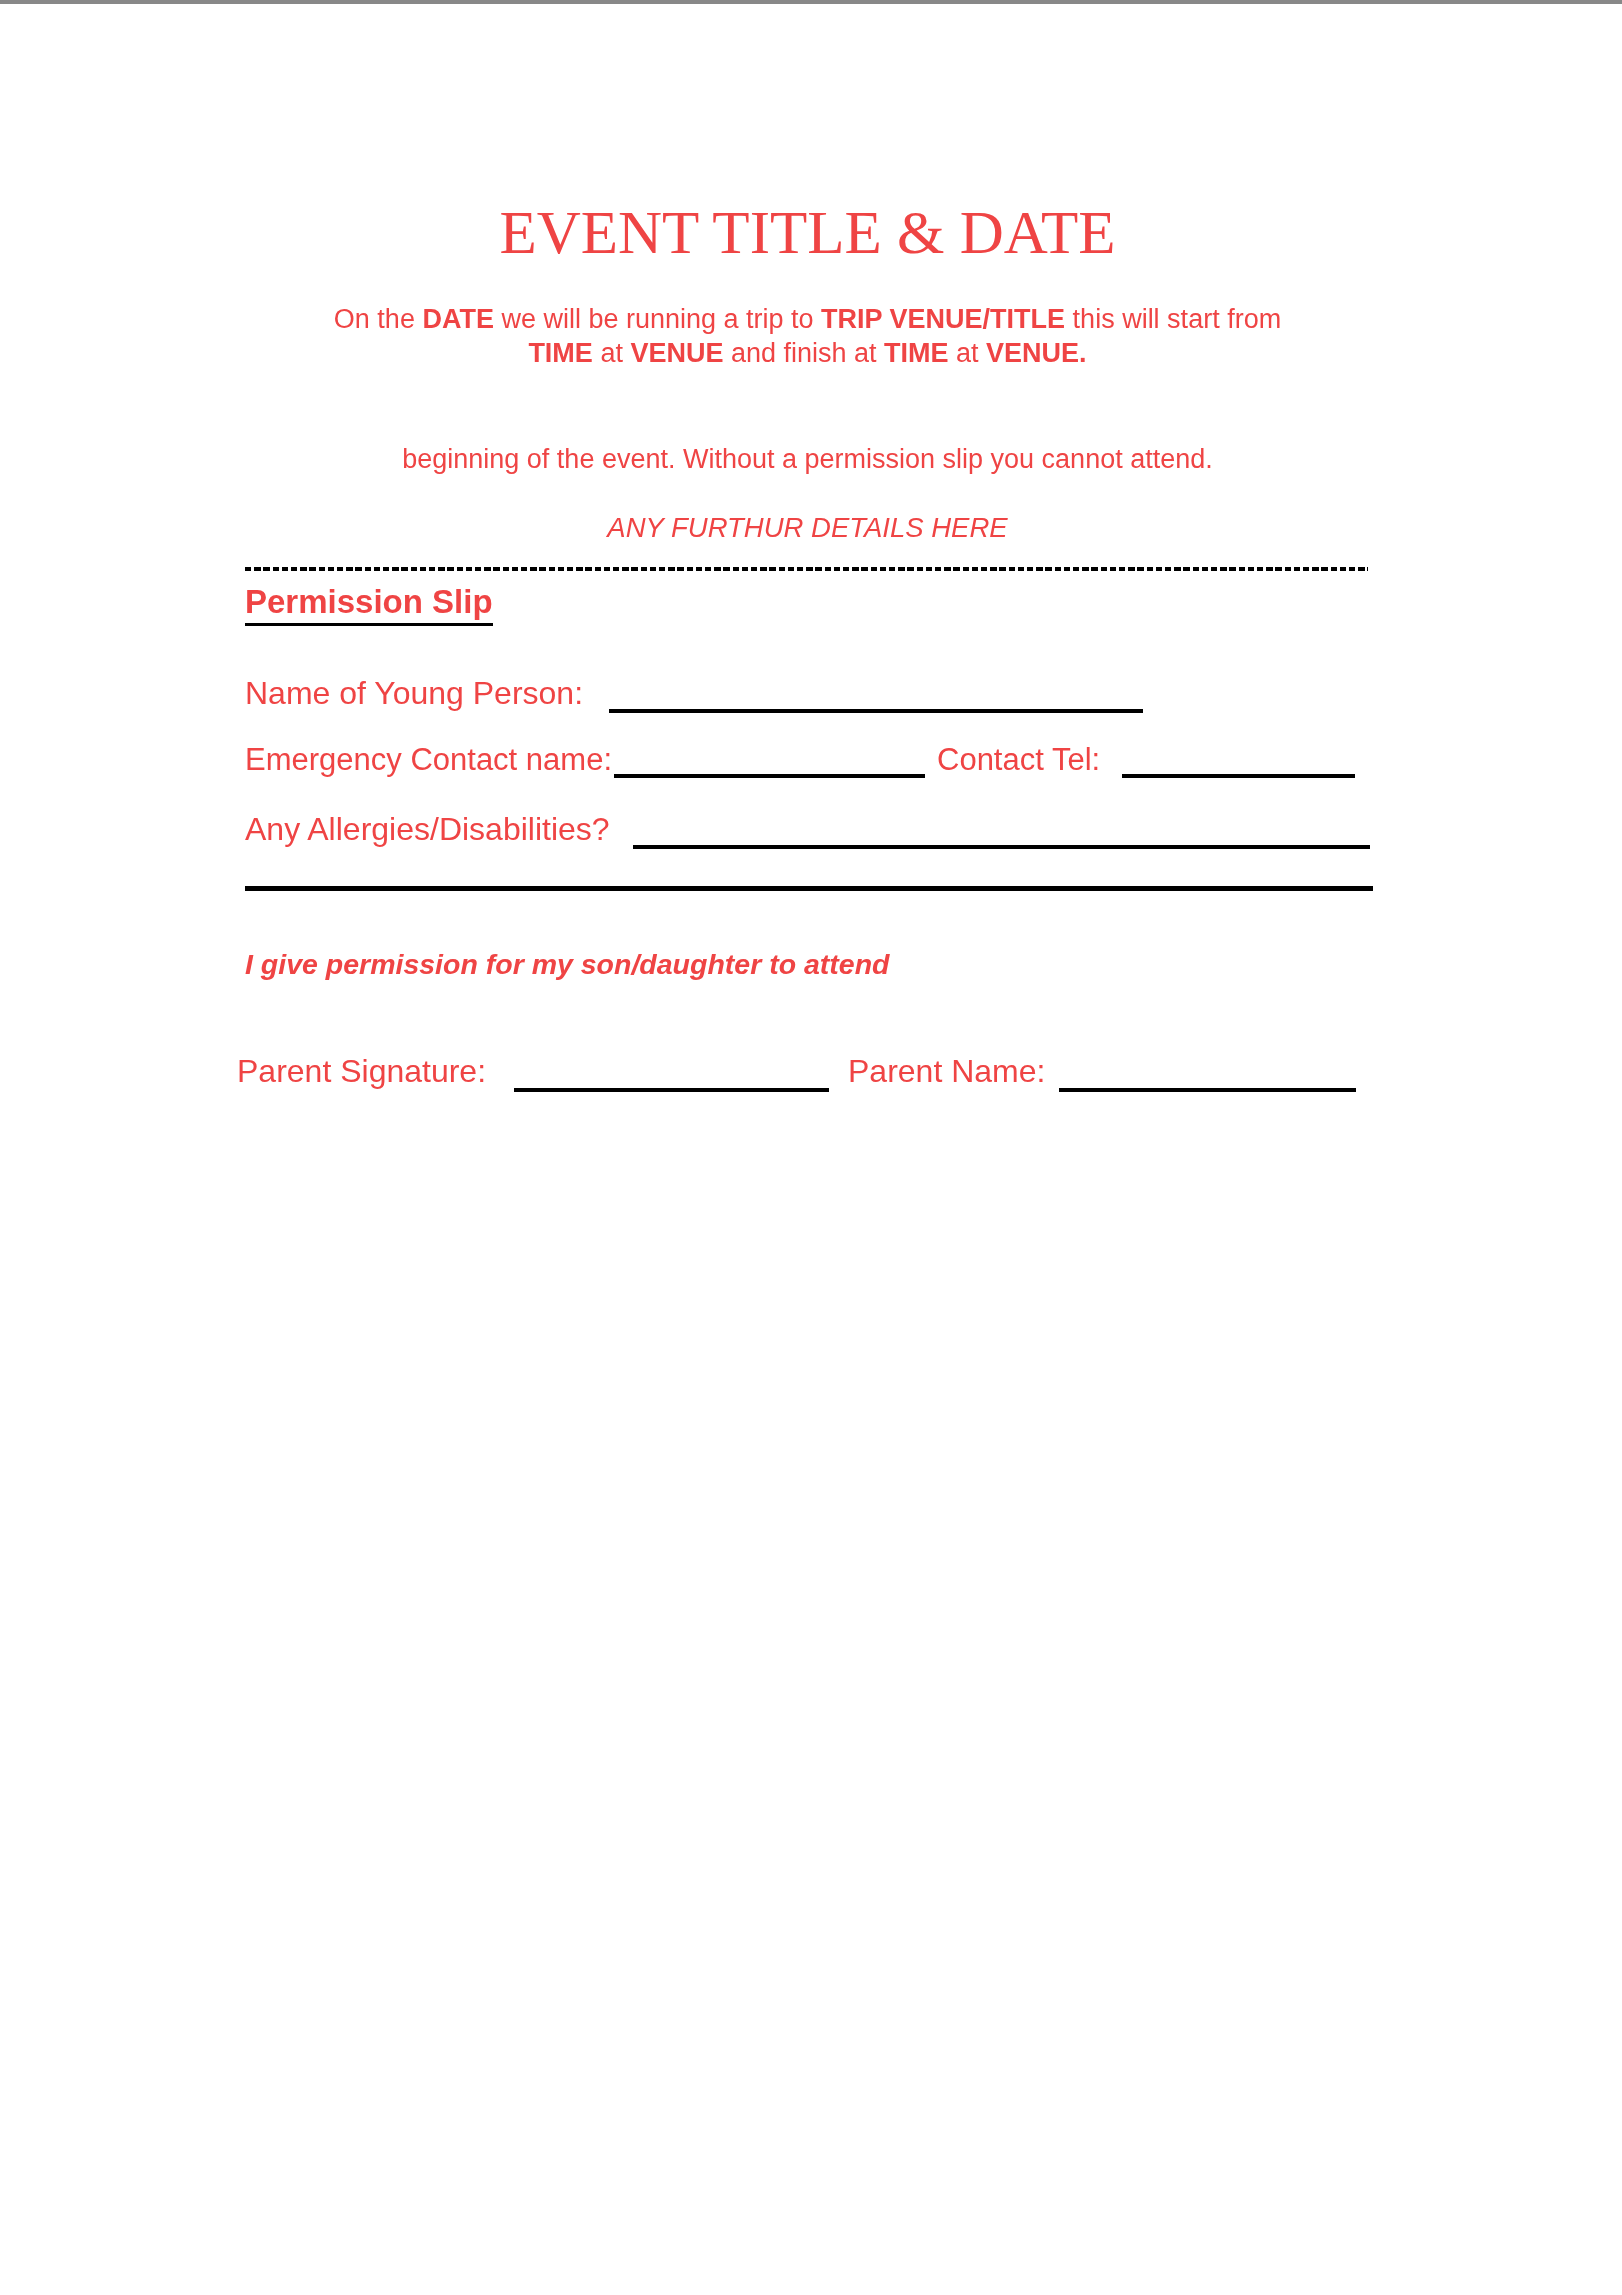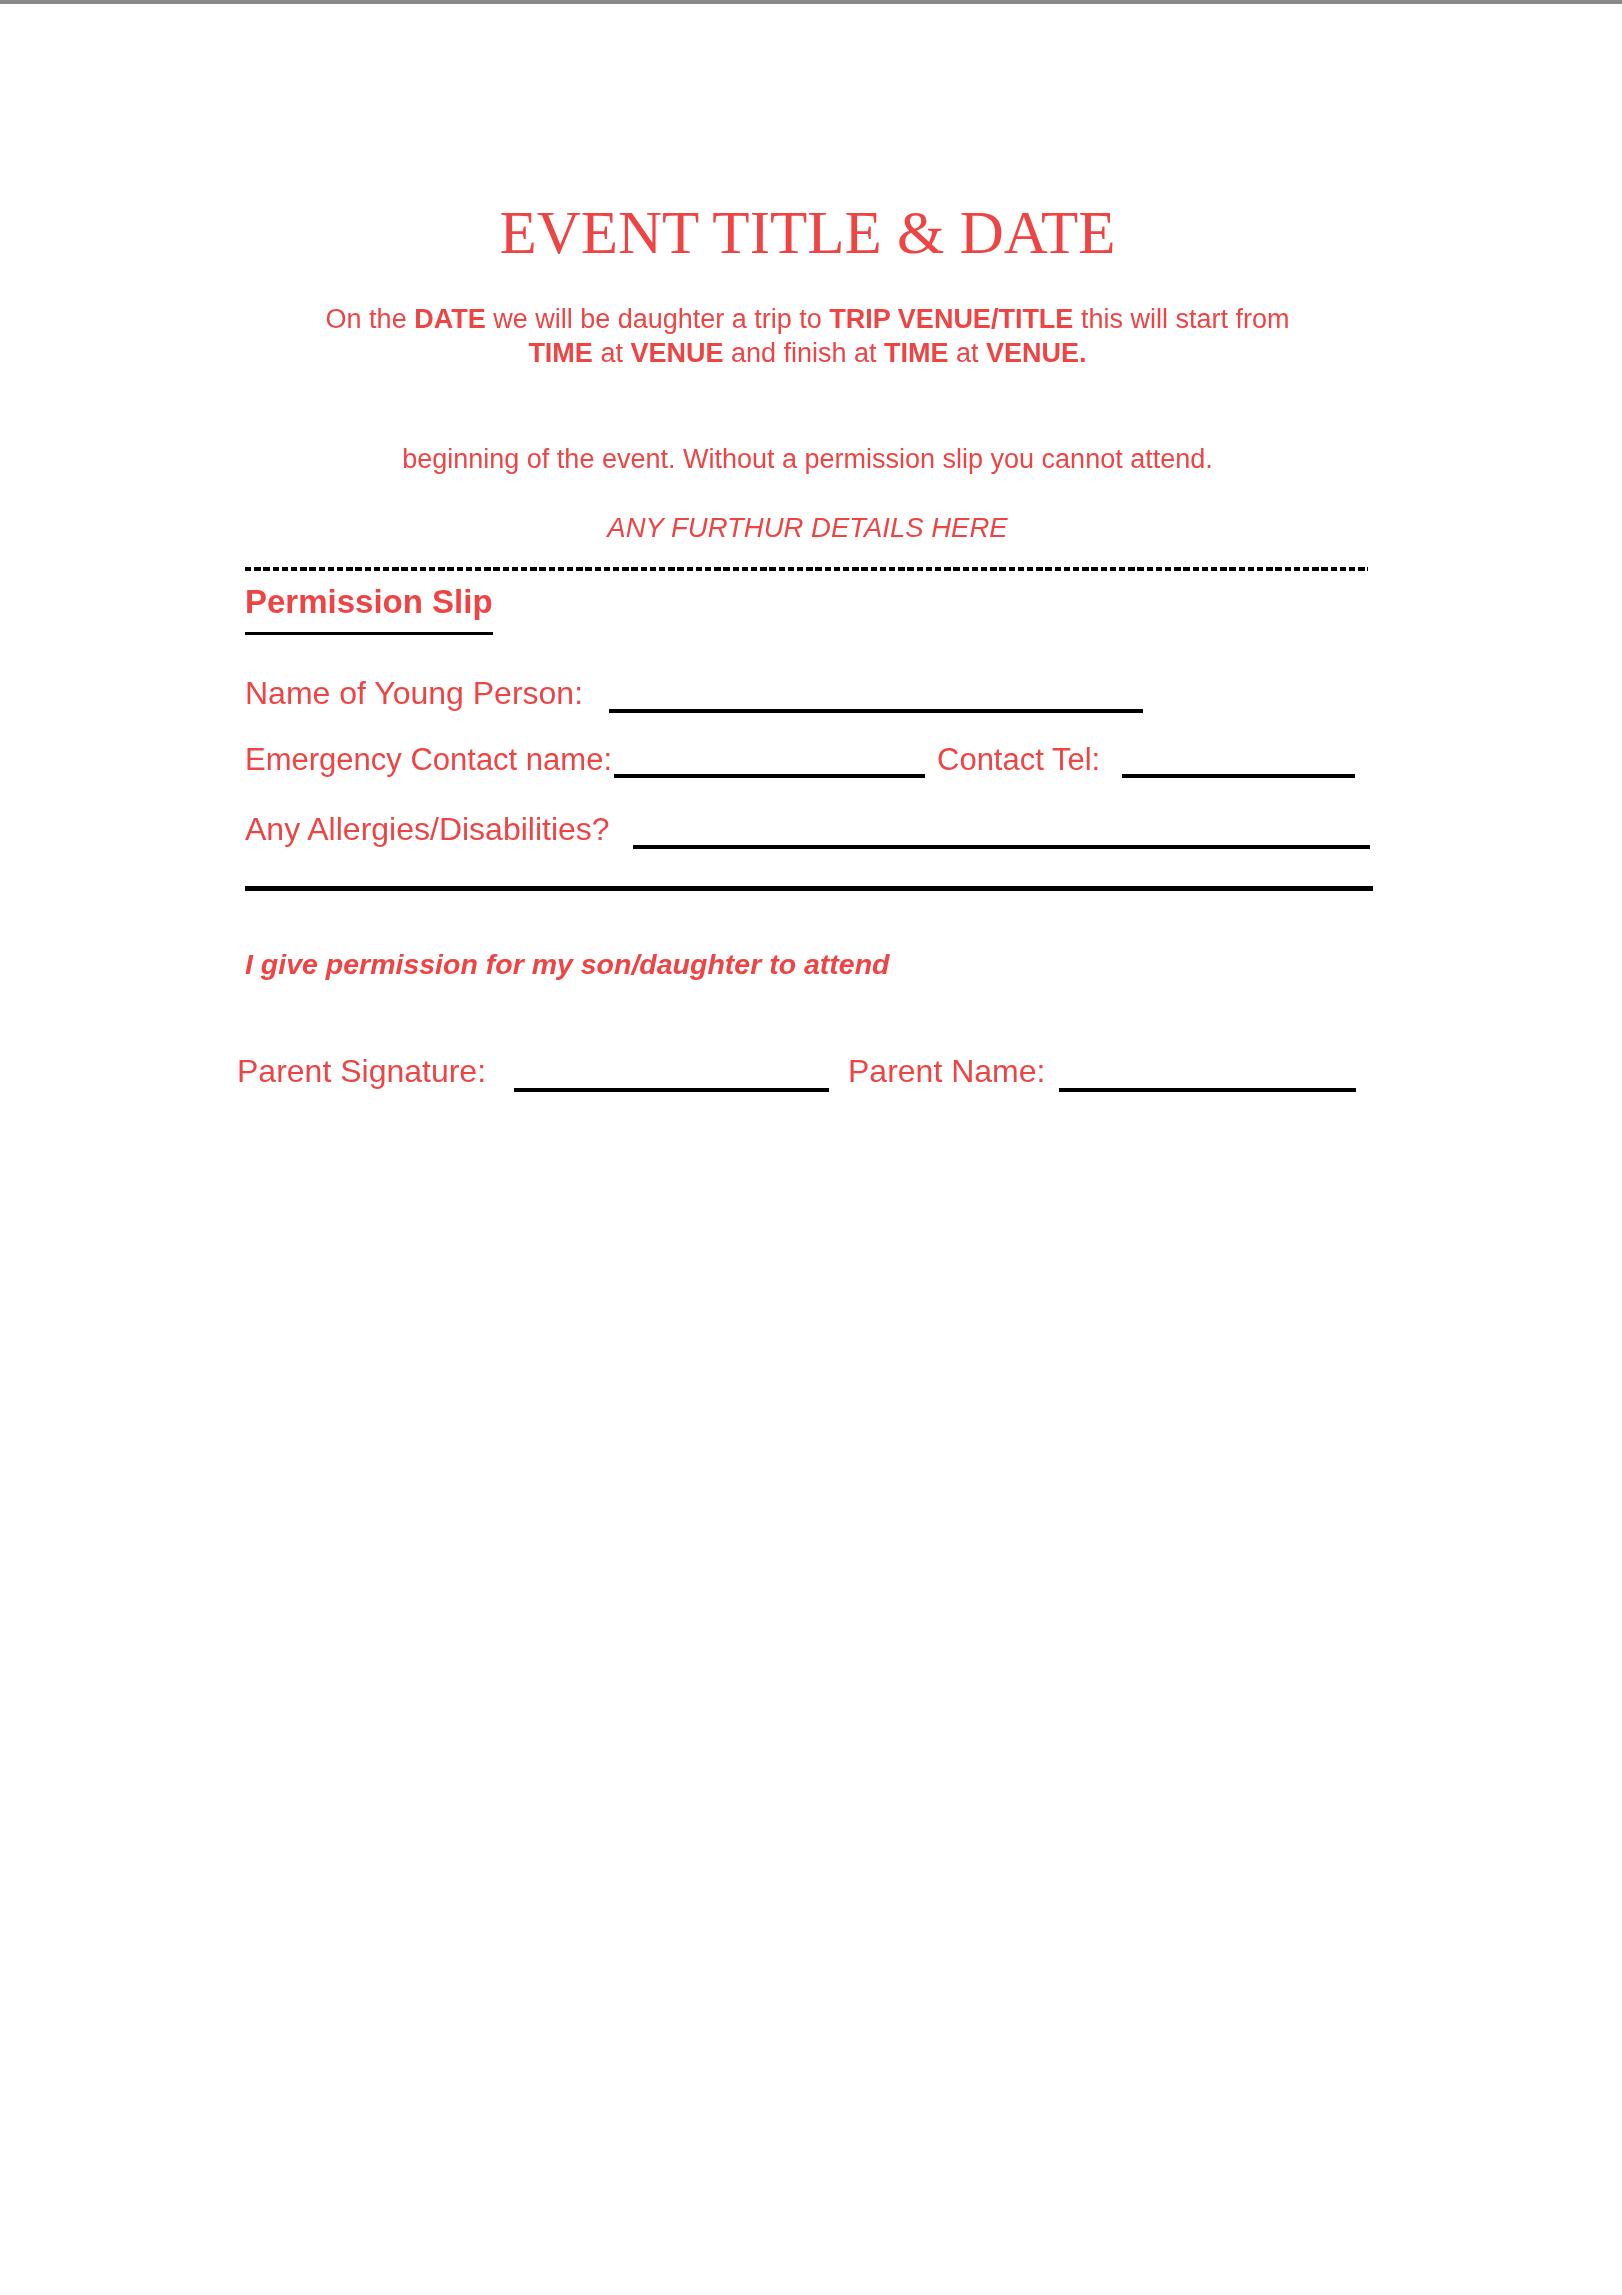--- a/index.html
+++ b/index.html
@@ -49,21 +49,21 @@
 
   .heading {
     left: 245px; top: 578px;
     font-size: 33px;
     line-height: 40px;
     font-weight: 700;
   }
   .heading .hu {
     display: inline-block;
     border-bottom: 3.7px solid #000;
-    padding-bottom: 10px;
+    padding-bottom: 1px;
   }
 
   .lbl36 { font-size: 32px; line-height: 40px; white-space: nowrap; }
   .lbl34 { font-size: 31px; line-height: 39px; white-space: nowrap; }
   .lbl35 { font-size: 32px; line-height: 39px; white-space: nowrap; }
 
   .fill-line { position: absolute; height: 3.7px; background: #000000; }
 
   .rule {
     left: 245px; top: 882px;
@@ -79,21 +79,21 @@
     font-style: italic;
   }
 </style>
 </head>
 <body>
 
 <div class="page">
 
   <h1 class="abs title">EVENT TITLE &amp; DATE</h1>
 
-  <p class="abs para" style="top: 298px;"><span>On the </span><b>DATE</b><span> we will be daughter a trip to </span><b>TRIP VENUE/TITLE</b><span> this will start from </span><br><b>TIME</b><span> at </span><b>VENUE</b><span> and finish at </span><b>TIME</b><span> at </span><b>VENUE.</b></p>
+  <p class="abs para" style="top: 298px;"><span>On the </span><b>DATE</b><span> we will be running a trip to </span><b>TRIP VENUE/TITLE</b><span> this will start from </span><br><b>TIME</b><span> at </span><b>VENUE</b><span> and finish at </span><b>TIME</b><span> at </span><b>VENUE.</b></p>
 
   <p class="abs para" style="top: 404px;"><br><span>beginning of the event. Without a permission slip you cannot attend.</span></p>
 
   <p class="abs note">ANY FURTHUR DETAILS HERE</p>
 
   <div class="abs dashes"></div>
 
   <h2 class="abs heading"><span class="hu">Permission Slip</span></h2>
 
   <span class="abs lbl36" style="left: 245px; top: 669px;">Name of Young Person:</span>

